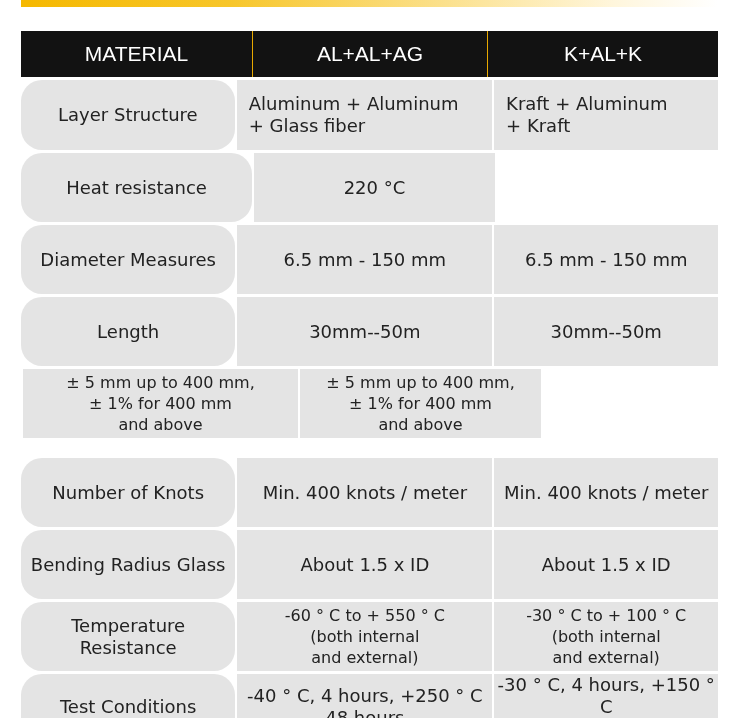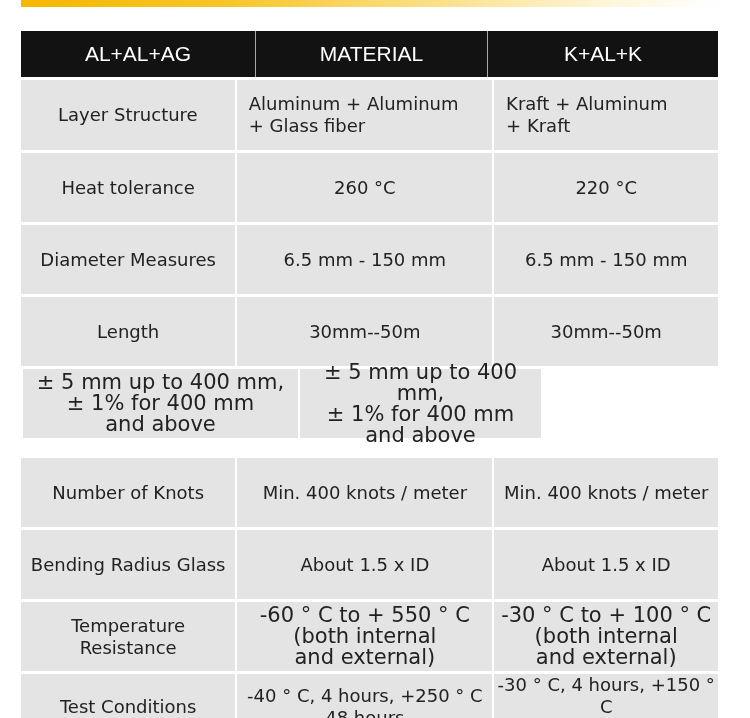--- a/index.html
+++ b/index.html
@@ -6,48 +6,47 @@
   body{width:750px;height:718px;position:relative;overflow:hidden;font-family:"DejaVu Sans","Liberation Sans",sans-serif;}
   .topbar{position:absolute;left:21px;top:0;width:697px;height:7px;background:linear-gradient(90deg,#f5b800 0%,#f7c62a 30%,#fbe08a 60%,#fff6dc 85%,#ffffff 100%);}
   .table{position:absolute;left:21px;top:31px;width:697px;}
   .hdr{display:flex;height:46px;background:#121212;color:#fff;}
   .hdr .c{display:flex;align-items:center;justify-content:center;font-size:21px;font-family:"Liberation Sans",sans-serif;}
   .hdr .c1{width:231px;border-right:1px solid #e8a800;}
   .hdr .c2{width:234px;border-right:1px solid #e8a800;}
   .hdr .c3{flex:1;}
   .row{display:flex;margin-top:3px;}
   .cell{background:#e4e4e4;color:#222;display:flex;align-items:center;justify-content:center;text-align:center;font-size:18px;line-height:22px;box-sizing:border-box;}
-  .cell.small{font-size:21px;line-height:21px;}
+  .cell.small{font-size:16px;line-height:21px;}
   .cell.left{justify-content:flex-start;text-align:left;padding-left:12px;}
-  .k1{width:231px;}
+  .k1{width:231px;border-radius:21px;}
   .k2{width:275px;margin-left:2px;}
   .k3{width:241px;margin-left:2px;}
 </style>
 </head>
 <body>
 
 <div class="topbar"></div>
 
 <div class="table">
   <div class="hdr">
+    <div class="c c1">MATERIAL</div>
     <div class="c c2">AL+AL+AG</div>
-    <div class="c c1">MATERIAL</div>
     <div class="c c3">K+AL+K</div>
   </div>
   <div id="body">
       <div class="row" style="height: 70px;">
         <div class="cell k1" style="white-space: pre-line;">Layer Structure</div>
         <div class="cell k2 left" style="white-space: pre-line;">Aluminum + Aluminum
  + Glass fiber</div>
         <div class="cell k3 left" style="white-space: pre-line;">Kraft + Aluminum
 + Kraft</div>
       </div>
       <div class="row" style="height: 69px;">
-        <div class="cell k1" style="white-space: pre-line;">Heat tolerance</div>
-        <div class="cell k2" style="white-space: pre-line;">260 °C</div>
+        <div class="cell k1" style="white-space: pre-line;">Heat resistance</div>
         <div class="cell k3" style="white-space: pre-line;">220 °C</div>
       </div>
       <div class="row" style="height: 69px;">
         <div class="cell k1" style="white-space: pre-line;">Diameter Measures</div>
         <div class="cell k2" style="white-space: pre-line;">6.5 mm - 150 mm</div>
         <div class="cell k3" style="white-space: pre-line;">6.5 mm - 150 mm</div>
       </div>
       <div class="row" style="height: 69px;">
         <div class="cell k1" style="white-space: pre-line;">Length</div>
         <div class="cell k2" style="white-space: pre-line;">30mm--50m</div>

